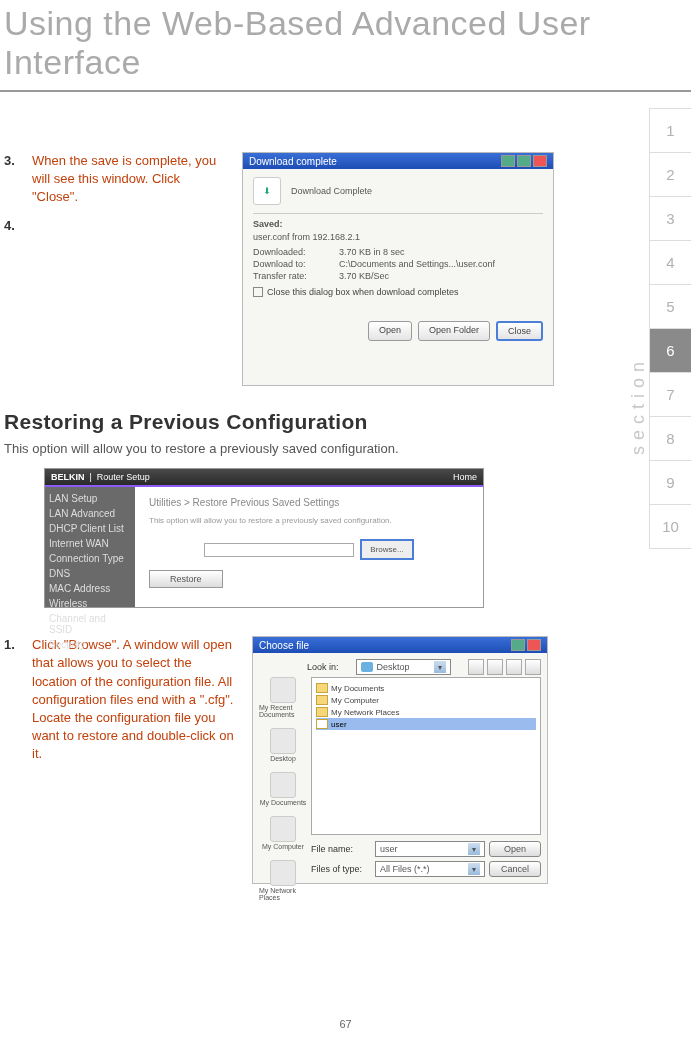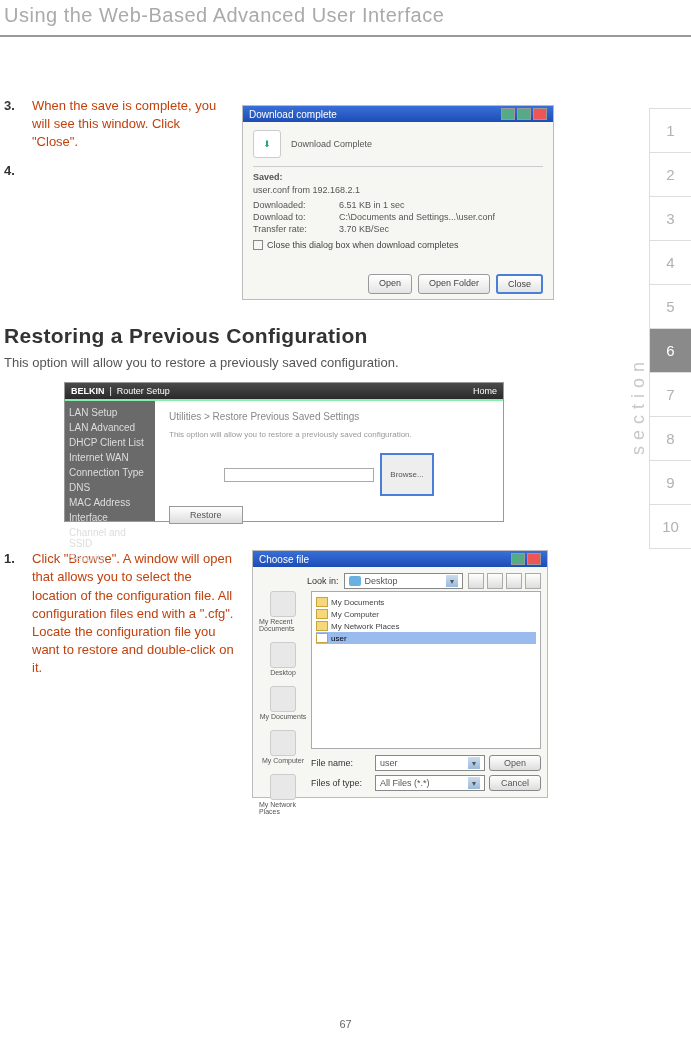--- a/index.html
+++ b/index.html
@@ -5,21 +5,21 @@
     * { box-sizing: border-box; margin: 0; padding: 0; }
     body {
       width: 691px;
       height: 1046px;
       font-family: Arial, Helvetica, sans-serif;
       color: #555;
       position: relative;
       background: #fff;
     }
     .page-title {
-      font-size: 20px;
+      font-size: 34px;
       font-weight: 400;
       color: #aaa;
       padding: 4px 0 8px 4px;
       border-bottom: 2px solid #999;
       letter-spacing: 0.5px;
     }
     .content {
       margin-top: 60px;
       padding-left: 4px;
       padding-right: 62px;
@@ -40,26 +40,25 @@
       color: #333;
       margin-top: 20px;
       margin-bottom: 6px;
       letter-spacing: 0.3px;
     }
     .para { font-size: 13px; color: #555; margin-bottom: 10px; line-height: 1.4; }
     .screenshot {
       border: 1px solid #bbb;
       background: linear-gradient(#eef3fb, #fff);
       width: 312px;
-      height: 195px;
+      height: 234px;
       font-size: 9px;
       color: #444;
       position: relative;
       overflow: hidden;
-      margin-top: 8px;
     }
     .titlebar {
       background: linear-gradient(#3a6fd8, #1c4db5);
       color: #fff;
       font-size: 10px;
       padding: 2px 6px;
       display: flex;
       justify-content: space-between;
       align-items: center;
     }
@@ -75,38 +74,38 @@
     .dc-line { font-size:9px; color:#555; line-height:1.4; }
     .dc-grid { display:grid; grid-template-columns: 80px 1fr; gap:2px 6px; font-size:9px; color:#555;}
     .dc-check { margin-top:6px; font-size:9px; display:flex; gap:4px; align-items:center;}
     .dc-checkbox { width:10px; height:10px; border:1px solid #888; }
     .dc-buttons { display:flex; gap:6px; justify-content:flex-end; margin-top:24px;}
     .dc-btn {
       font-size:9px; padding:3px 10px; background:linear-gradient(#fff,#e4e4e4); border:1px solid #9a9a9a; border-radius:3px;
     }
     .dc-btn.hot { border:2px solid #4a7ed8; }
     .restorebox {
-      border:1px solid #999; width:440px; height:140px; margin-left:60px; background:#86efac; position:relative; font-size:9px;
+      border:1px solid #999; width:440px; height:140px; margin-left:40px; background:#8b5cf6; position:relative; font-size:9px;
     }
     .restorebar { background:linear-gradient(#4a4a4a,#2a2a2a); color:#fff; padding:3px 6px; display:flex; justify-content:space-between;}
     .restoreside { position:absolute; left:0; top:18px; bottom:0; width:90px; background:#6a6a6a; padding:4px;}
     .restoreside div { color:#ddd; font-size:10px; padding:2px 0;}
     .restoremain { position:absolute; left:90px; right:0; top:18px; bottom:0; background:#fff; padding:10px 14px;}
     .restoretitle { color:#888; font-size:10px; margin-bottom:8px;}
     .restoredesc { color:#999; font-size:8px; margin-bottom:14px;}
     .restoreip { display:flex; gap:6px; justify-content:center; margin-bottom:10px; align-items:center;}
     .restoreinput { width:150px; height:14px; border:1px solid #aaa; }
-    .restorebrowse { padding:15px 8px; border:2px solid #4a7ed8; background:#eee; font-size:8px;}
+    .restorebrowse { padding:4px 8px; border:2px solid #4a7ed8; background:#eee; font-size:8px;}
     .restorerestore { display:flex; }
     .restorerestore span { padding:3px 20px; border:1px solid #999; background:linear-gradient(#fff,#ddd); font-size:9px;}
     .choosefile {
       border:1px solid #bbb; width:296px; height:248px; background:#fff; font-size:9px; position:relative;
     }
     .cf-body { background:#f6f6f2; padding:6px; height:calc(100% - 16px); }
-    .cf-toprow { display:flex; gap:5px; align-items:center; margin-bottom:4px; margin-left:48px;}
+    .cf-toprow { display:flex; gap:17px; align-items:center; margin-bottom:4px; margin-left:48px;}
     .cf-label {font-size:9px; color:#333;}
     .cf-combobox { flex:1; height:16px; border:1px solid #888; background:#fff; display:flex; align-items:center; padding:0 4px; gap:4px;}
     .cf-toolicons { display:flex; gap:3px;}
     .cf-toolicon { width:16px; height:16px; border:1px solid #aaa; background:linear-gradient(#fff,#ddd);}
     .cf-left { position:absolute; left:6px; top:40px; bottom:48px; width:48px; display:flex; flex-direction:column; gap:10px; align-items:center;}
     .cf-place { display:flex; flex-direction:column; align-items:center; font-size:7px; color:#555;}
     .cf-placeicon { width:26px; height:26px; background:#e8e8e8; border:1px solid #ccc; border-radius:3px; margin-bottom:1px;}
     .cf-filearea { position:absolute; left:58px; top:40px; right:6px; bottom:48px; border:1px solid #aaa; background:#fff; padding:4px;}
     .cf-fileitem { display:flex; gap:3px; align-items:center; font-size:8px; color:#444; padding:1px 0;}
     .cf-fileicon { width:12px; height:10px; background:#f6d77a; border:1px solid #c9a43a;}
@@ -178,21 +177,21 @@
         <div class="dc-icon-row">
           <div class="dc-icon">⬇</div>
           <div class="dc-line">Download Complete</div>
         </div>
         <div style="border-top:1px solid #ccc; margin-bottom:4px;"></div>
         <div class="dc-line"><b>Saved:</b></div>
         <div class="dc-line">user.conf from 192.168.2.1</div>
         <div style="height:4px;"></div>
         <div class="dc-grid">
           <span>Downloaded:</span>
-          <span>6.51 KB in 1 sec</span>
+          <span>3.70 KB in 8 sec</span>
           <span>Download to:</span>
           <span>C:\Documents and Settings...\user.conf</span>
           <span>Transfer rate:</span>
           <span>3.70 KB/Sec</span>
         </div>
         <div class="dc-check">
           <div class="dc-checkbox"></div>
           <span>Close this dialog box when download completes</span>
         </div>
         <div class="dc-buttons">
@@ -213,21 +212,21 @@
       <span>Home</span>
     </div>
     <div class="restoreside">
       <div>LAN Setup</div>
       <div>LAN Advanced</div>
       <div>DHCP Client List</div>
       <div>Internet WAN</div>
       <div>Connection Type</div>
       <div>DNS</div>
       <div>MAC Address</div>
-      <div>Interface</div>
+      <div>Wireless</div>
       <div>Channel and SSID</div>
       <div>Security</div>
     </div>
     <div class="restoremain">
       <div class="restoretitle">Utilities &gt; Restore Previous Saved Settings</div>
       <div class="restoredesc">This option will allow you to restore a previously saved configuration.</div>
       <div class="restoreip">
         <div class="restoreinput"></div>
         <div class="restorebrowse">Browse...</div>
       </div>

